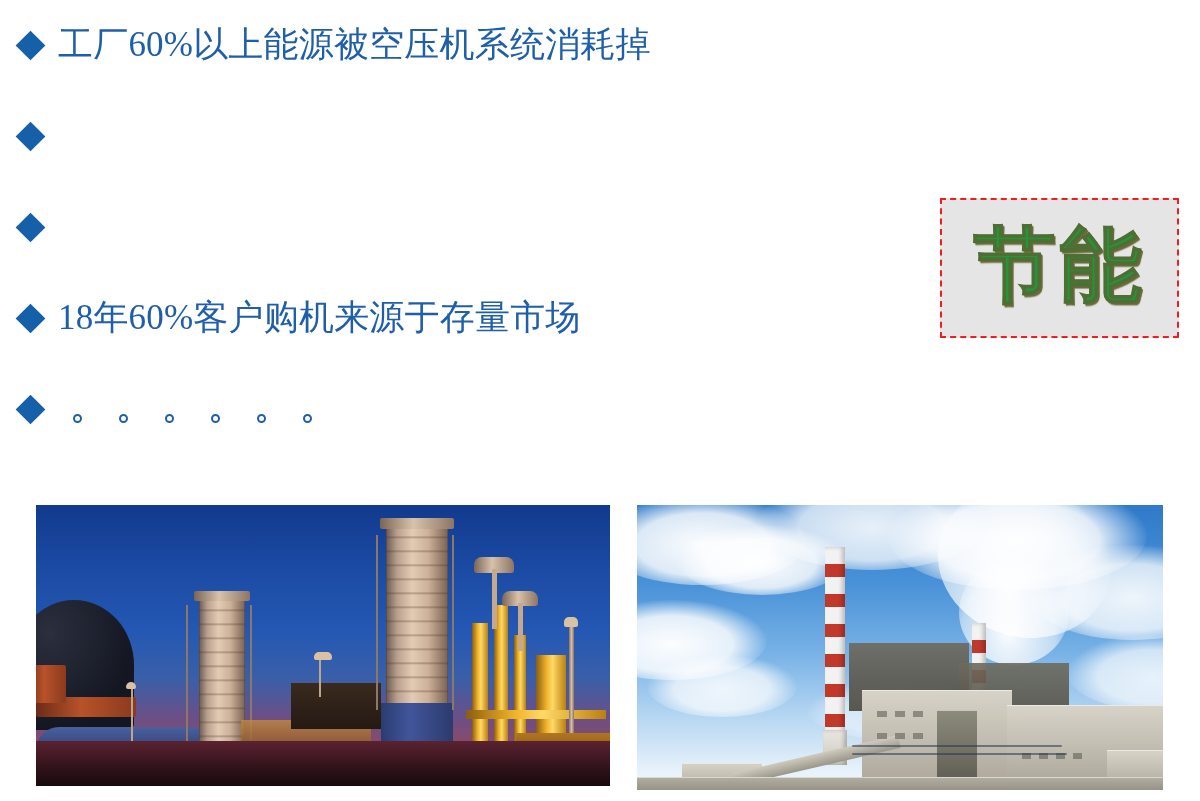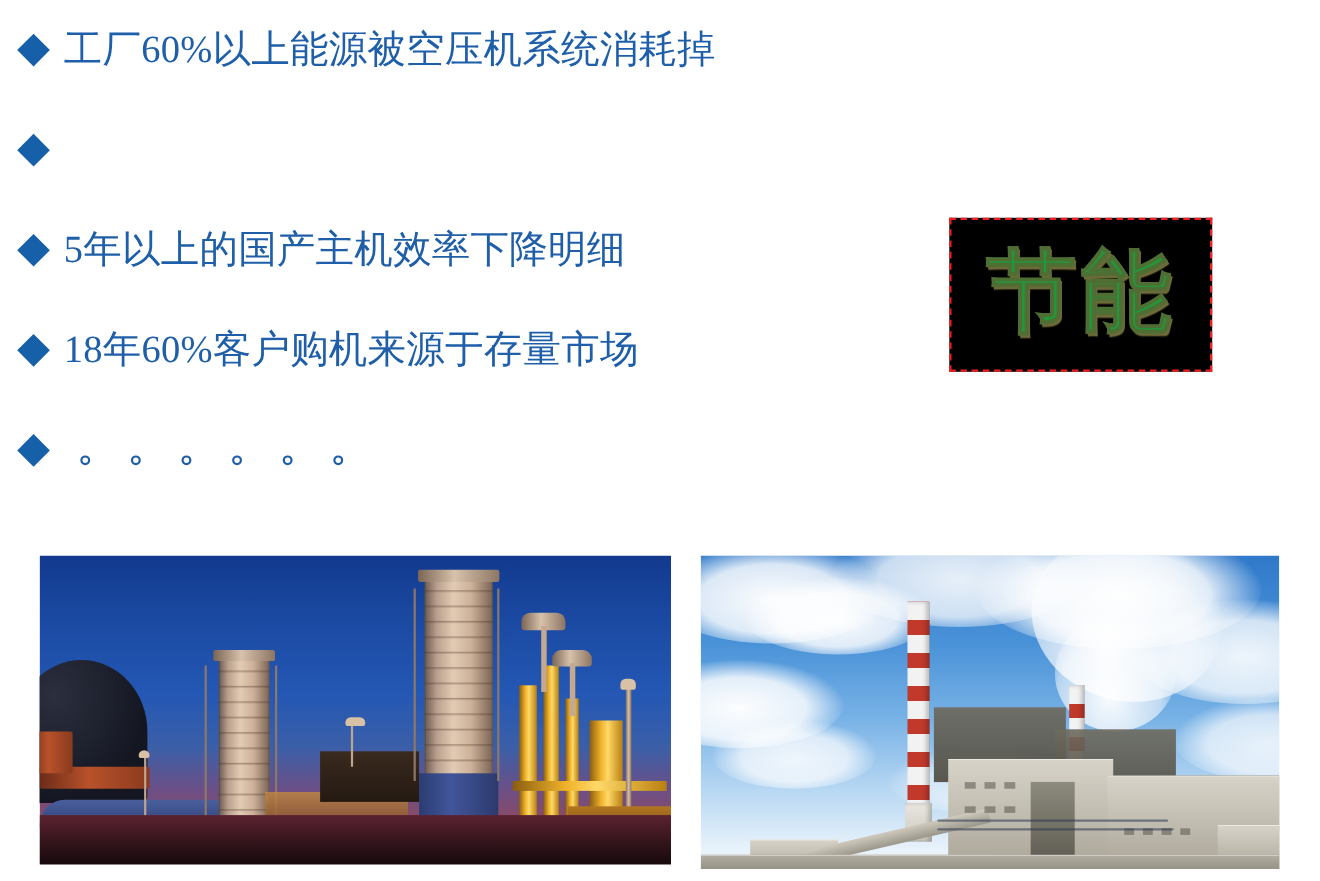--- a/index.html
+++ b/index.html
@@ -83,27 +83,27 @@
     height: 9px;
     border: 2px solid #1F5FA9;
     border-radius: 50%;
     background: transparent;
     box-sizing: border-box;
   }
 
   
   #jieneng-box {
     position: absolute;
-    left: 863px;
+    left: 940px;
     top: 198px;
     width: 239px;
     height: 140px;
     border: 2px dashed #F01E23;
     box-sizing: border-box;
-    background: #000000;
+    background: #e5e5e5;
     display: flex;
     align-items: center;
     justify-content: center;
   }
   #jieneng-text {
     font-family: "Liberation Serif", "DejaVu Serif", serif;
     font-weight: 700;
     font-size: 82px;
     line-height: 1;
     letter-spacing: 4px;
@@ -295,21 +295,20 @@
     <div class="bullet-row row-2">
       <span class="bullet-marker">
         <span class="dia" style="background: rgb(21, 96, 168);"></span>
       </span>
     </div>
 
     <div class="bullet-row row-3">
       <span class="bullet-marker">
         <span class="dia" style="background: rgb(21, 96, 168);"></span>
       </span>
-      <span class="bullet-text" style="color: rgb(31, 95, 169);">5年以上的国产主机效率下降明细</span>
     </div>
 
     <div class="bullet-row row-4">
       <span class="bullet-marker">
         <span class="dia" style="background: rgb(21, 96, 168);"></span>
       </span>
       <span class="bullet-text" style="color: rgb(31, 95, 169);">18年60%客户购机来源于存量市场</span>
     </div>
 
     <div class="bullet-row row-5">

